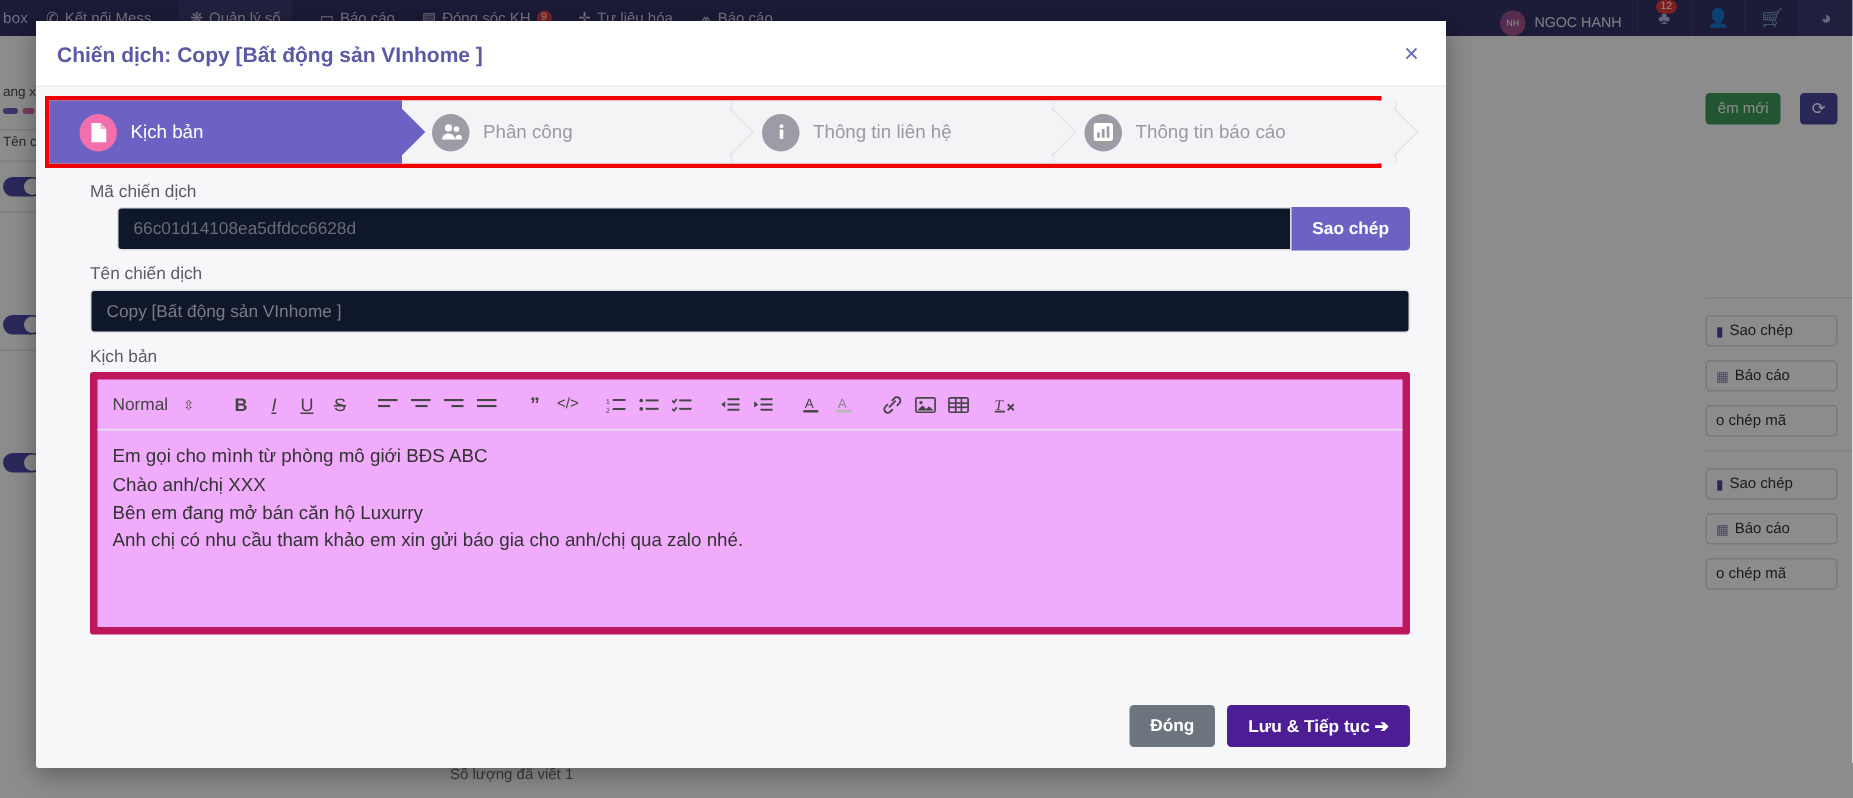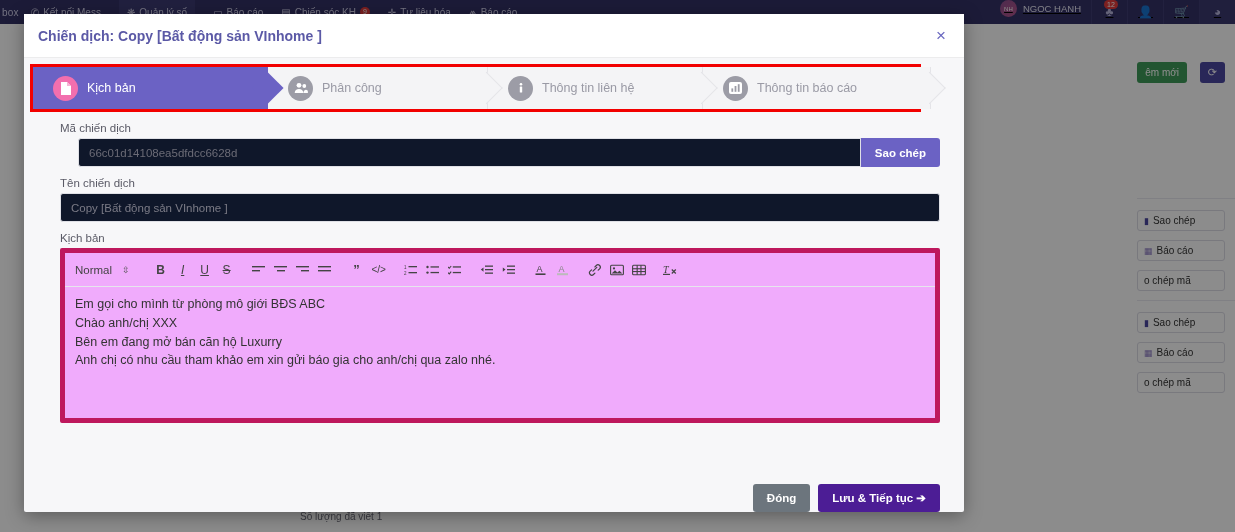--- a/index.html
+++ b/index.html
@@ -28,21 +28,21 @@
     display: flex; align-items: center; gap: 18px; margin-left: 12px;
     font-size: 10px; color: #d4d2ec; white-space: nowrap;
   }
   .bg-nav .nav-it { display: flex; align-items: center; gap: 4px; }
   .bg-nav .nav-it.sel { background: #3d3b74; padding: 0 8px; height: 24px; }
   .bg-dot-badge {
     background: #e23b3b; color: #fff; border-radius: 8px;
     font-size: 7px; padding: 0 3px; line-height: 10px;
   }
   .bg-topbar-right {
-    margin-left: auto; display: flex; align-items: flex-start; height: 24px; text-decoration: underline;
+    margin-left: auto; display: flex; align-items: flex-end; height: 24px;
   }
   .bg-user { display: flex; align-items: center; gap: 6px; padding: 0 10px; }
   .bg-avatar {
     width: 17px; height: 17px; border-radius: 50%;
     background: linear-gradient(135deg,#8e4f8f,#b5558c);
     display: flex; align-items: center; justify-content: center;
     color: #fff; font-size: 6px;
   }
   .bg-user-name { color: #e6e5f3; font-size: 9.5px; }
   .bg-icon-cell {
@@ -229,21 +229,21 @@
   }
   .tb-btn svg { display:block; }
   .editor-content {
     flex: 1; padding: 8px 10px; font-size: 12.5px; color: #333;
     line-height: 1.5; overflow: hidden;
   }
   .editor-content div { white-space: nowrap; }
 
   .modal-footer {
     display: flex; justify-content: flex-end; gap: 8px;
-    padding: 10px 24px 0 0; flex: none;
+    padding: 10px 24px 14px 0; flex: none;
   }
   .btn {
     border: none; border-radius: 3px; font-size: 11.5px; font-weight: bold;
     padding: 7px 14px; cursor: pointer; color: #fff;
     font-family: "Liberation Sans", sans-serif;
   }
   .btn-close { background: #6c757d; }
   .btn-save { background: #4c1d95; }
 </style>
 </head>
@@ -261,21 +261,21 @@
       <div class="nav-it sel">
         <span>❋</span>
         <span>Quản lý số</span>
       </div>
       <div class="nav-it">
         <span>▭</span>
         <span>Báo cáo</span>
       </div>
       <div class="nav-it">
         <span>▤</span>
-        <span>Chiến sóc KH</span>
+        <span>Đóng sóc KH</span>
         <span class="bg-dot-badge">9</span>
       </div>
       <div class="nav-it">
         <span>✛</span>
         <span>Tư liệu hóa</span>
       </div>
       <div class="nav-it">
         <span>⩕</span>
         <span>Báo cáo</span>
       </div>
@@ -295,20 +295,36 @@
       <div class="bg-icon-cell cart">
           <span>🛒</span>
         </div>
       <div class="bg-icon-cell blue">
           <span>◕</span>
         </div>
     </div>
   </div>
 
   <div class="bg-page">
+    <div class="bg-left-col">
+      <div class="bg-frag">ang x</div>
+      <div class="bg-chip-row">
+        <div class="bg-chip" style="width:10px;background:#6b62c4"></div>
+        <div class="bg-chip" style="width:8px;background:#e06ea8"></div>
+        <div class="bg-chip" style="width:8px;background:#5fc2c6"></div>
+      </div>
+      <div class="bg-rowsep"></div>
+      <div class="bg-frag">Tên c</div>
+      <div class="bg-rowsep"></div>
+      <div class="bg-toggle"></div>
+      <div class="bg-rowsep"></div>
+      <div class="bg-toggle" style="margin-top:68px"></div>
+      <div class="bg-rowsep"></div>
+      <div class="bg-toggle" style="margin-top:68px"></div>
+    </div>
 
     <div class="bg-btn-new">êm mới</div>
     <div class="bg-btn-refresh">⟳</div>
 
     <div class="bg-right-col">
       <div class="bg-rowgroup" style="margin-top:110px">
         <div class="bg-rowbtn">
             <span class="ic copy">▮</span>
             <span>Sao chép</span>
           </div>

